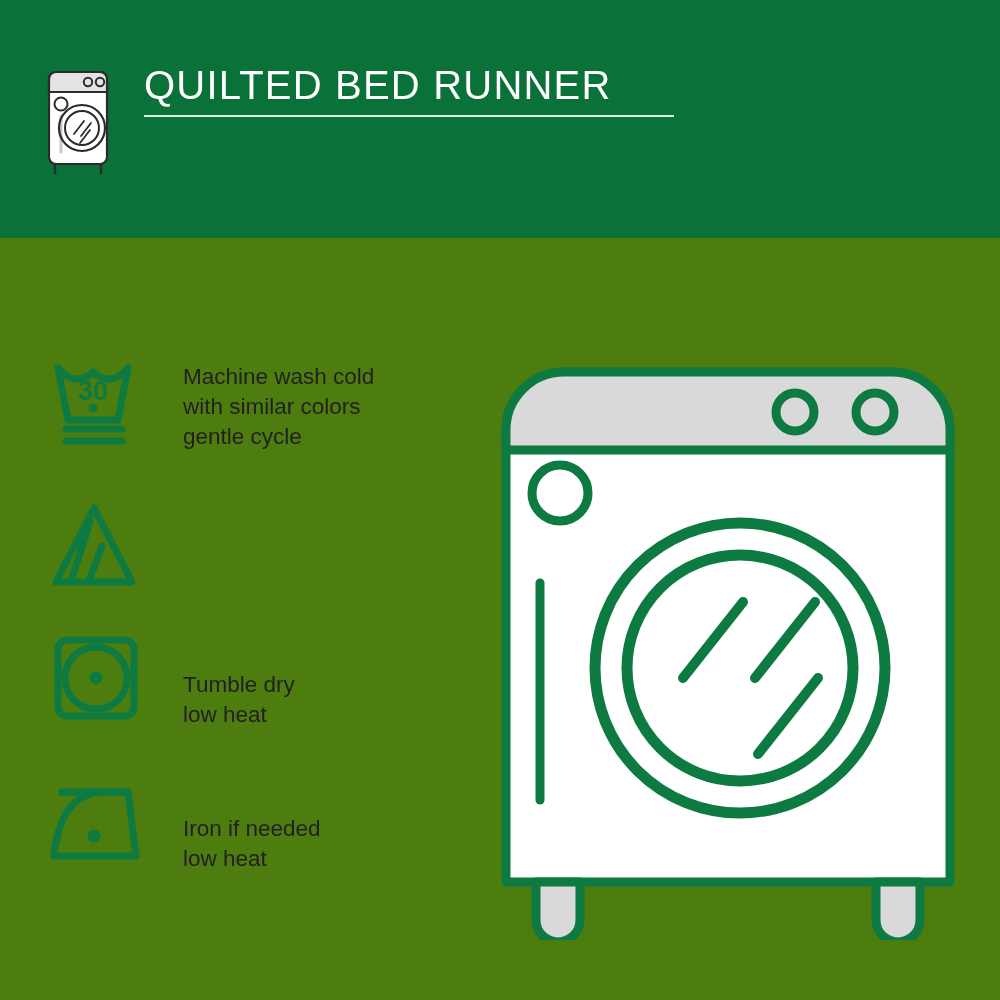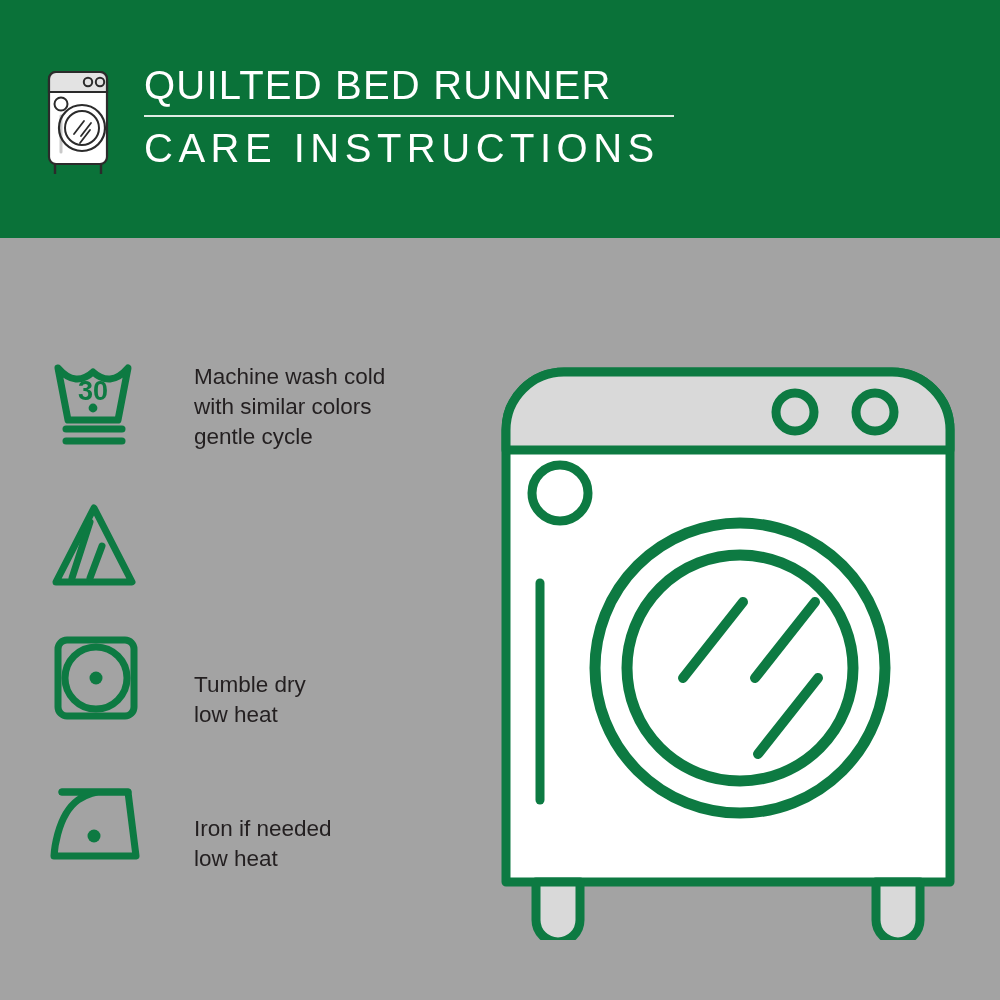--- a/index.html
+++ b/index.html
@@ -10,21 +10,21 @@
     width: 1000px;
     height: 1000px;
     background: #ffffff;
     font-family: "Liberation Sans", sans-serif;
     overflow: hidden;
   }
   #page {
     position: relative;
     width: 1000px;
     height: 1000px;
-    background: #a3a3a3;
+    background: #4d7c0f;
   }
 
   
   #header-band {
     position: absolute;
     left: 0;
     top: 0;
     width: 1000px;
     height: 238px;
     background: #0a7239;
@@ -85,21 +85,21 @@
     display: flex;
     align-items: flex-end;
     width: 400px;
   }
   .care-symbol {
     width: 118px;
     height: 104px;
     flex: 0 0 auto;
   }
   .care-text {
-    margin-left: 30px;
+    margin-left: 19px;
     color: #231f20;
     font-size: 22.5px;
     line-height: 30px;
     font-weight: 400;
     white-space: pre-line;
   }
   #care-row-0 { top: 110px; }
   #care-row-1 { top: 258px; }
   #care-row-2 { top: 388px; }
   #care-row-3 { top: 532px; }
@@ -134,21 +134,20 @@
         <line x1="30" y1="68" x2="40" y2="55" stroke="#2b2b2b" stroke-width="1.8" stroke-linecap="round"></line>
         <line x1="37" y1="70" x2="47" y2="57" stroke="#2b2b2b" stroke-width="1.8" stroke-linecap="round"></line>
         <line x1="36" y1="77" x2="46" y2="64" stroke="#2b2b2b" stroke-width="1.8" stroke-linecap="round"></line>
         <line x1="11" y1="98" x2="11" y2="108" stroke="#2b2b2b" stroke-width="2.4"></line>
         <line x1="57" y1="98" x2="57" y2="108" stroke="#2b2b2b" stroke-width="2.4"></line>
       </svg>
 
       <div id="title-block">
         <div id="title-line1">QUILTED BED RUNNER</div>
         <div id="title-rule"></div>
-        <div id="title-line2">CARE INSTRUCTIONS</div>
       </div>
 
     </div>
   </div>
 
   <div id="care-list">
 
     <div class="care-row" id="care-row-0">
       <svg class="care-symbol" viewBox="0 0 118 104">
         <path d="M12 20 C24 34 36 34 47 24 C58 34 70 34 82 20 L72 72 L22 72 Z" fill="none" stroke="#0d7a42" stroke-width="7" stroke-linejoin="round" stroke-linecap="round"></path>

